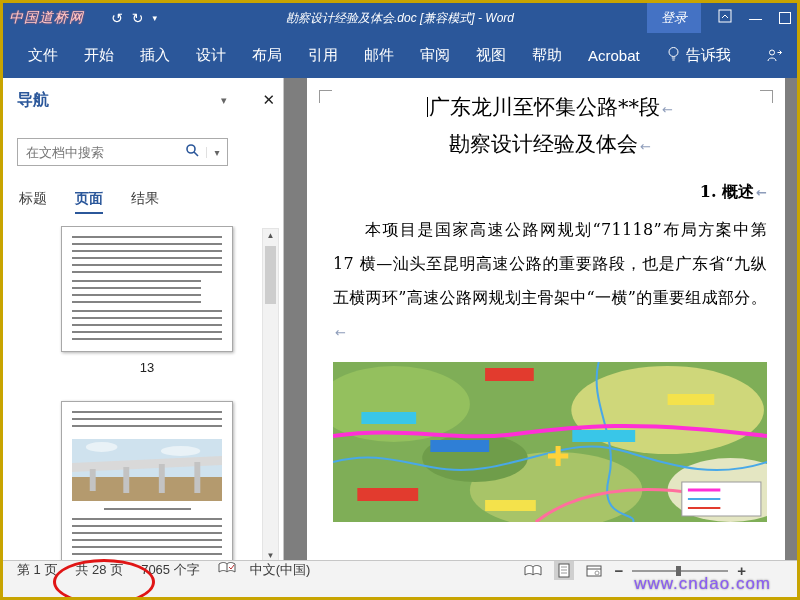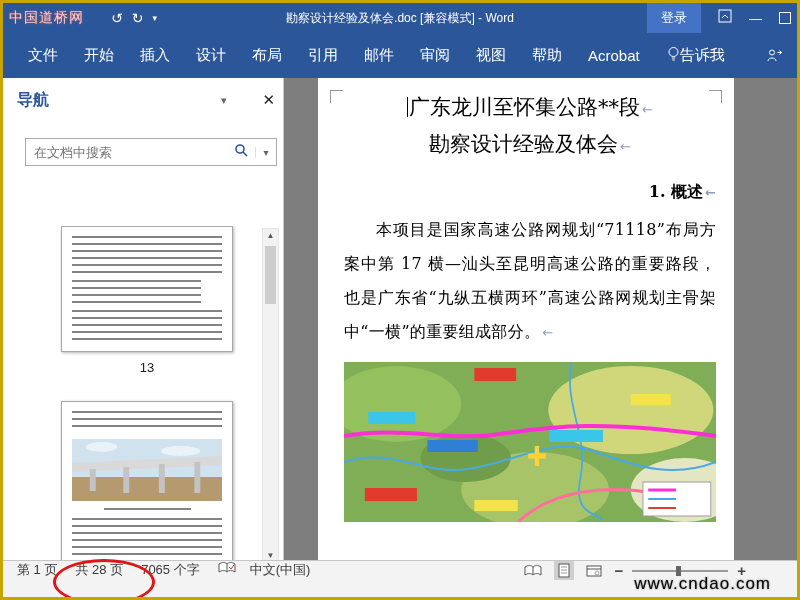--- a/index.html
+++ b/index.html
@@ -1,43 +1,43 @@
 <!DOCTYPE html>
 <html style="--titlebar: #2B579A; --accent: #2B579A; --signin: #4472C4; --canvas: #7E7E7E; --frame: #C8A400; --statusbar: #F3F3F3; --annotation: #E01515;"><head>
 <meta charset="utf-8">
 <style>
   html,body{margin:0;padding:0;background:#fff;}
   .app{position:relative;width:800px;height:600px;box-sizing:border-box;
        border:3px solid var(--frame,#C8A400);overflow:hidden;
        font-family:"Liberation Sans","DejaVu Sans",sans-serif;}
   
-  .titlebar{position:absolute;left:0;top:0;right:0;height:30px;background:var(--titlebar,#2B579A);color:#fff;}
+  .titlebar{position:absolute;left:0;top:0;right:0;height:30px;background:var(--titlebar,#2B579A);color:#fff;font-style:italic;}
   .wm-top{position:absolute;left:6px;top:6px;font-size:14px;color:#ffc9c9;text-shadow:0 0 2px #e05a5a;letter-spacing:1px;}
   .qat{position:absolute;left:108px;top:0;height:30px;display:flex;align-items:center;gap:9px;font-size:14px;}
   .qat .caret{font-size:9px;}
   .tb-title{position:absolute;left:160px;right:160px;top:7px;text-align:center;font-size:12px;white-space:nowrap;}
   .tb-right{position:absolute;right:6px;top:0;height:30px;display:flex;align-items:center;gap:17px;}
   .signin{background:var(--signin,#4472C4);padding:16px 14px;font-size:13px;cursor:default;}
   .win-glyph{font-size:13px;}
   .win-max{width:10px;height:10px;border:1px solid #fff;}
   
   .ribbon{position:absolute;top:30px;left:0;right:0;height:45px;background:var(--titlebar,#2B579A);
           display:flex;align-items:center;color:#fff;font-size:15px;padding-left:12px;box-sizing:border-box;}
   .rtab{padding:0 13px;white-space:nowrap;}
-  .tellme{display:flex;align-items:center;gap:0;margin-left:14px;white-space:nowrap;text-align:center;}
+  .tellme{display:flex;align-items:center;gap:6px;margin-left:14px;white-space:nowrap;text-align:center;}
   .share{margin-left:auto;margin-right:14px;display:flex;align-items:center;}
   
   .main{position:absolute;top:75px;left:0;right:0;bottom:27px;background:var(--canvas,#7E7E7E);}
   
   .navpane{position:absolute;left:0;top:0;bottom:0;width:280px;background:#fff;border-right:1px solid #C6C6C6;}
   .nav-header{position:absolute;left:14px;right:8px;top:6px;height:32px;display:flex;align-items:center;}
   .nav-title{color:var(--accent,#2B579A);font-size:16px;font-weight:bold;}
   .nav-caret{margin-left:auto;margin-right:36px;color:#666;font-size:11px;}
   .nav-close{color:#222;font-size:15px;}
-  .nav-search{position:absolute;left:22px;top:60px;width:252px;height:28px;border:1px solid #ABABAB;
+  .nav-search{position:absolute;left:14px;top:60px;width:211px;height:28px;border:1px solid #ABABAB;
               display:flex;align-items:center;box-sizing:border-box;background:#fff;}
   .nav-search input{border:none;outline:none;flex:1;font-size:13px;padding:0 8px;color:#333;min-width:0;
                     font-family:inherit;background:transparent;}
   .search-btn{width:28px;text-align:center;}
   .search-caret{width:20px;text-align:center;color:#666;font-size:10px;border-left:1px solid #E0E0E0;}
   .nav-tabs{position:absolute;left:16px;top:112px;display:flex;gap:28px;font-size:14px;color:#3a3a3a;}
   .nav-tab{padding-bottom:4px;}
   .nav-tab.active{color:var(--accent,#2B579A);border-bottom:2px solid var(--accent,#2B579A);font-weight:bold;}
   .nav-thumbs{position:absolute;left:0;right:26px;top:148px;bottom:0;overflow:hidden;}
   .thumb{width:172px;margin-left:58px;background:#fff;border:1px solid #A8A8A8;
@@ -51,21 +51,21 @@
   .l-d{height:20px;}
   .l-e{height:58px;margin-top:8px;}
   .capline{height:2px;width:58%;margin:7px auto 0;background:#838383;}
   .photo{margin-top:8px;height:62px;}
   .page-num{width:172px;margin-left:58px;text-align:center;font-size:13px;color:#222;margin-top:8px;}
   .nav-scroll{position:absolute;right:4px;top:150px;bottom:6px;width:17px;background:#F2F2F2;border:1px solid #E4E4E4;box-sizing:border-box;}
   .scr-up,.scr-dn{position:absolute;left:0;right:0;height:14px;text-align:center;font-size:8px;color:#555;line-height:14px;}
   .scr-up{top:0;} .scr-dn{bottom:0;}
   .scr-thumb{position:absolute;left:2px;right:2px;top:17px;height:58px;background:#CDCDCD;}
   
-  .page{position:absolute;left:304px;width:416px;top:0;bottom:0;background:#fff;margin-left:11px;}
+  .page{position:absolute;left:304px;width:478px;top:0;bottom:0;background:#fff;}
   .crop{position:absolute;width:12px;height:12px;}
   .crop-tl{left:12px;top:12px;border-left:1px solid #999;border-top:1px solid #999;}
   .crop-tr{right:12px;top:12px;border-right:1px solid #999;border-top:1px solid #999;}
   .page-content{position:absolute;left:0;right:0;top:0;bottom:0;padding:12px 18px 0 26px;
                 font-family:"DejaVu Serif","Liberation Serif",serif;color:#000;box-sizing:border-box;}
   .doc-title{text-align:center;font-size:21px;line-height:34px;}
   .pmark{color:#8d9cba;font-size:13px;margin-left:2px;font-family:"DejaVu Sans",sans-serif;}
   .caret-line{display:inline-block;width:1px;height:20px;background:#000;vertical-align:-3px;margin-right:1px;}
   .h1{font-weight:bold;font-size:16px;margin-top:18px;margin-left:4px;text-align:right;}
   .h2{font-weight:bold;font-size:15px;margin-top:14px;}
@@ -83,21 +83,21 @@
   .view-btn{display:flex;align-items:center;padding:2px 3px;}
   .view-btn.active{background:#CFCFCF;}
   .zoom-glyph{font-size:15px;color:#444;font-weight:bold;}
   .zoom-track{width:96px;height:2px;background:#9A9A9A;position:relative;}
   .zoom-notch{position:absolute;left:50%;top:-3px;width:1px;height:8px;background:#9A9A9A;}
   .zoom-thumb{position:absolute;left:46%;top:-4px;width:5px;height:10px;background:#666;}
   .sb-spacer{width:34px;}
   
   .annotation-ellipse{position:absolute;left:50px;top:556px;width:96px;height:40px;
                       border:3px solid var(--annotation,#E01515);border-radius:50%;z-index:40;pointer-events:none;}
-  .wm-bottom{position:absolute;right:26px;bottom:3px;font-size:17px;color:#000000;
+  .wm-bottom{position:absolute;right:26px;bottom:3px;font-size:17px;color:#8b5cf6;
              text-shadow:0 0 2px rgba(110,110,110,.95);letter-spacing:1px;z-index:30;}
 </style>
 </head>
 <body>
 
 <div class="app">
 
   <div class="titlebar">
     <span class="wm-top">中国道桥网</span>
     <div class="qat">
@@ -159,20 +159,25 @@
       </div>
       <div class="nav-search">
         <input placeholder="在文档中搜索" style="">
         <span class="search-btn">
           <svg width="15" height="15" viewBox="0 0 15 15">
               <circle cx="6" cy="6" r="4" fill="none" stroke="#2B579A" stroke-width="1.6"></circle>
               <line x1="9" y1="9" x2="13" y2="13" stroke="#2B579A" stroke-width="1.6"></line>
             </svg>
         </span>
         <span class="search-caret">▾</span>
+      </div>
+      <div class="nav-tabs">
+        <span class="nav-tab">标题</span>
+        <span class="nav-tab active">页面</span>
+        <span class="nav-tab">结果</span>
       </div>
       <div class="nav-thumbs">
         <div class="thumb thumb1">
           <div class="lines l-a"></div>
           <div class="lines l-b"></div>
           <div class="lines l-c"></div>
         </div>
         <div class="page-num">13</div>
         <div class="thumb thumb2">
           <div class="lines l-d"></div>

